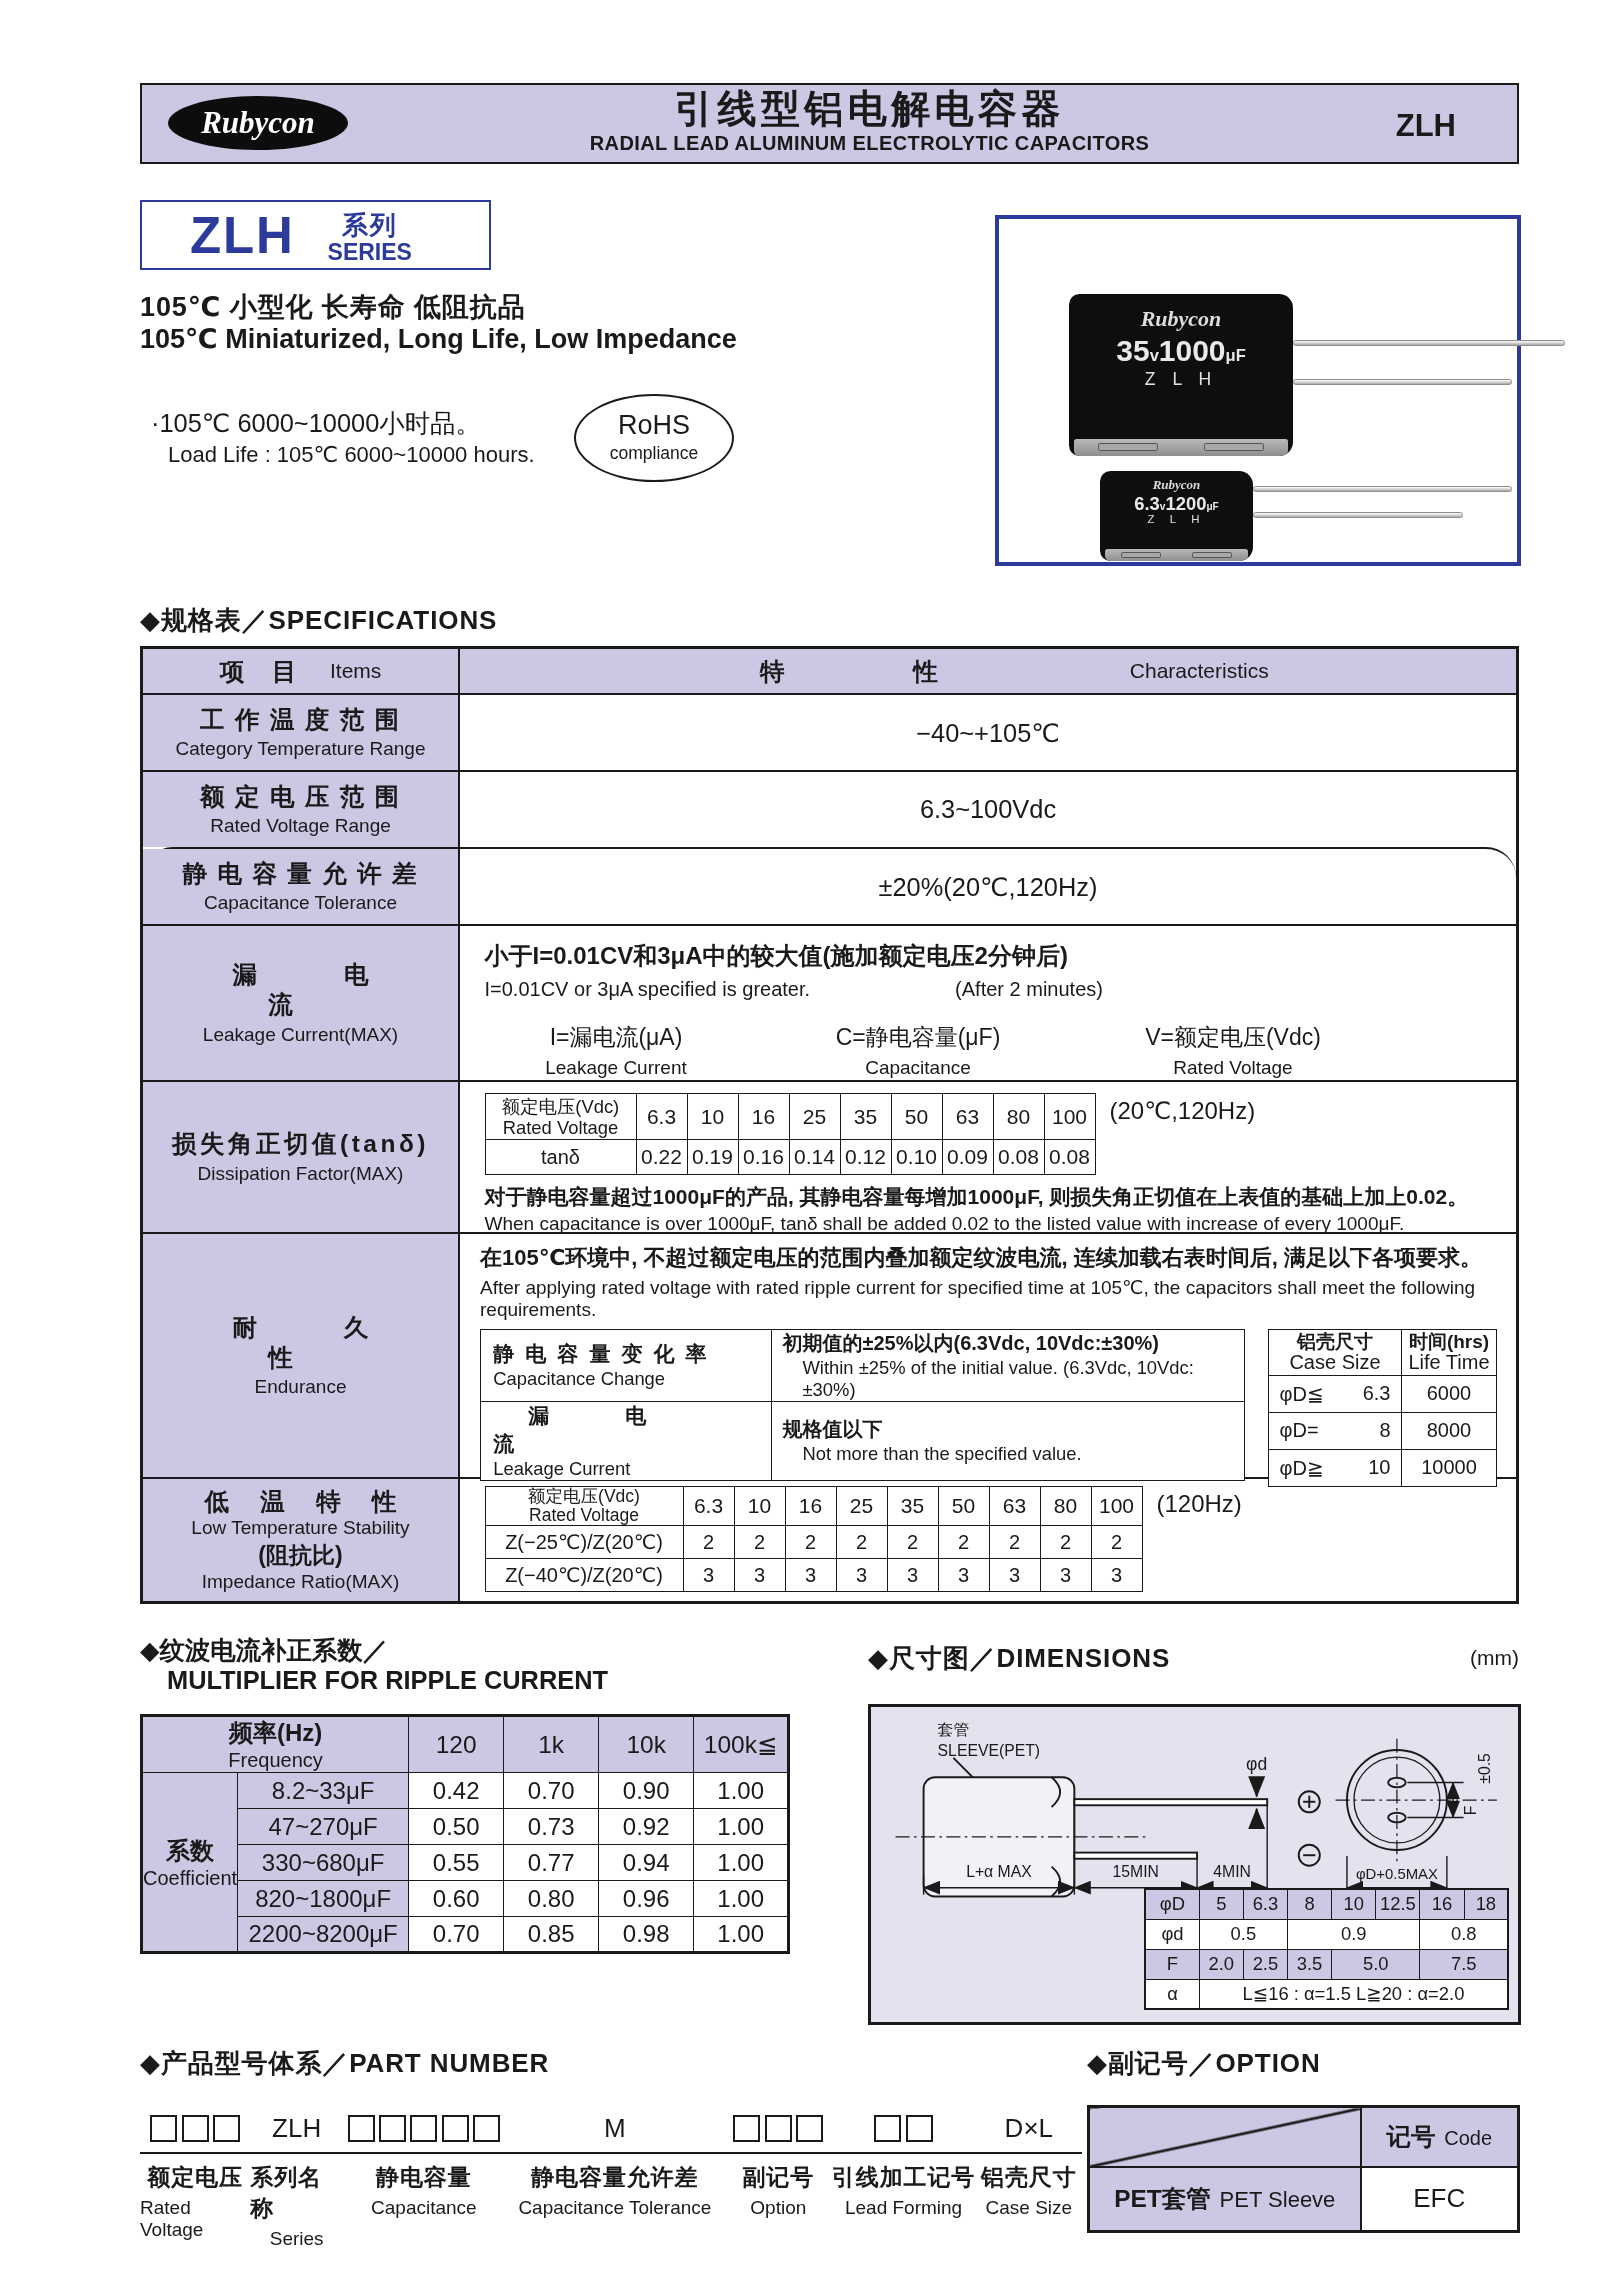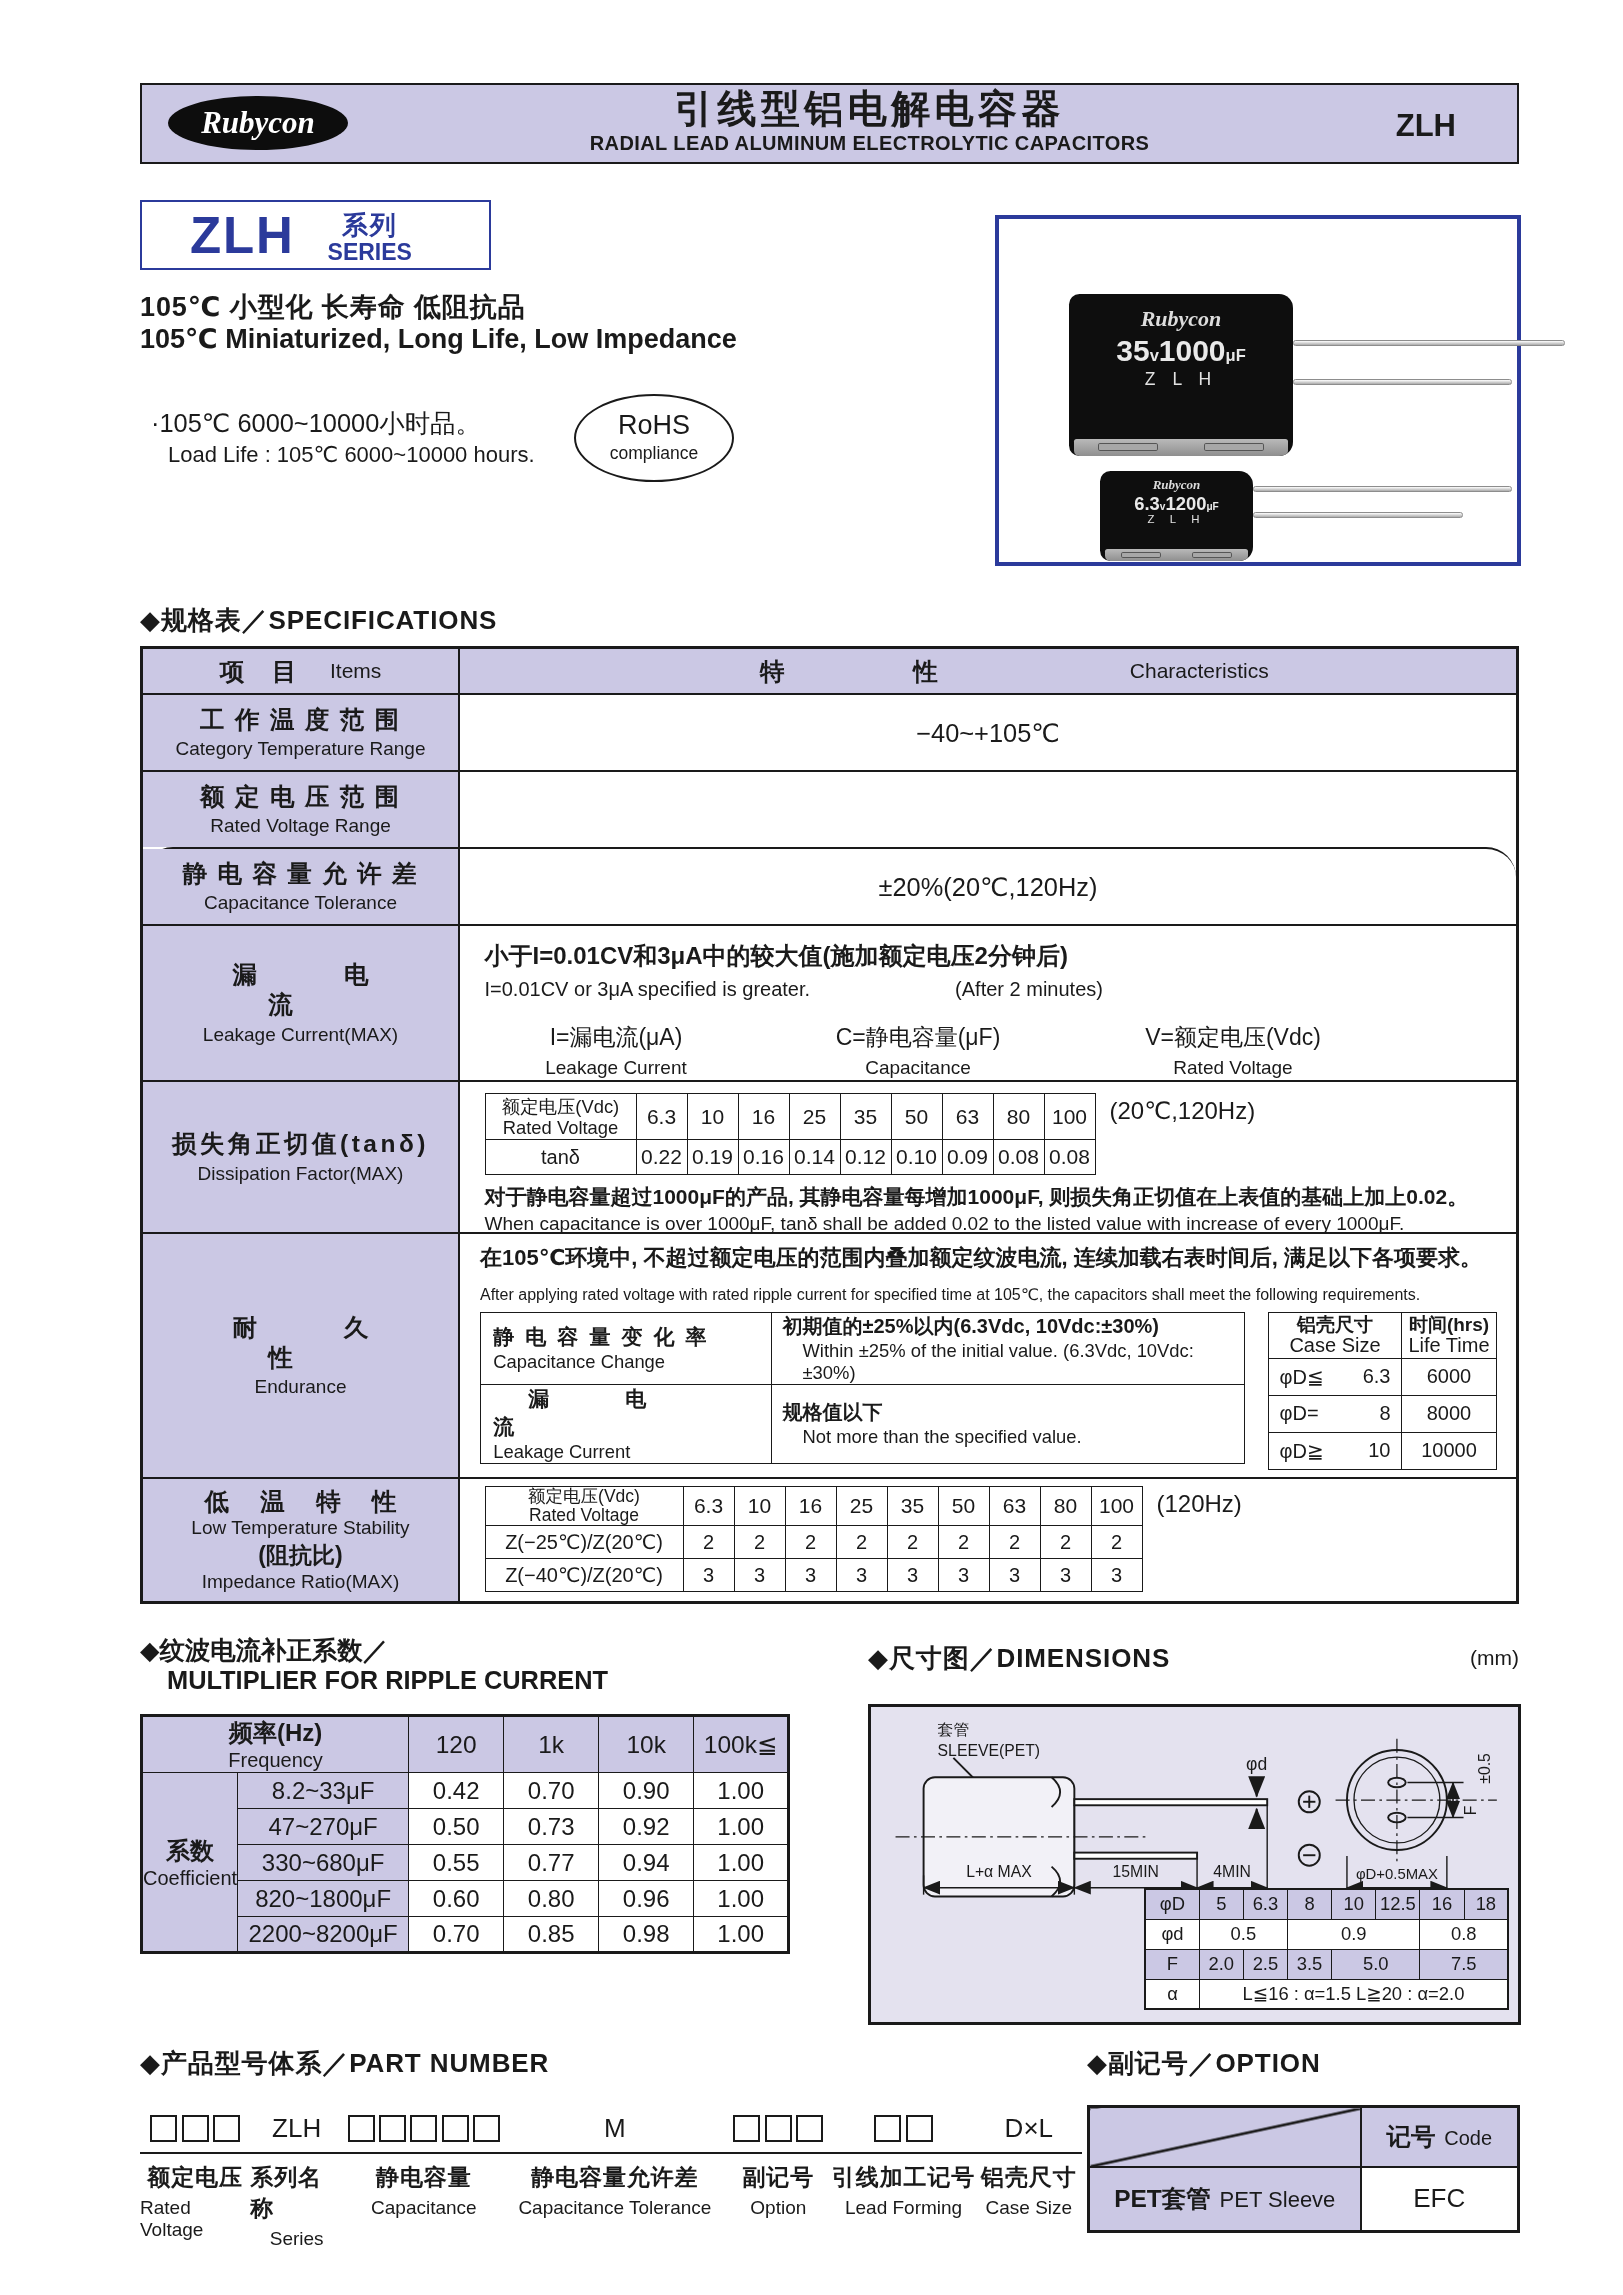--- a/index.html
+++ b/index.html
@@ -101,21 +101,21 @@
   .cond { font-size:24px; margin-left:14px; margin-top:3.5px; }
   .mini .corner { width:151px; font-size:18.4px; line-height:21px; }
   .mini .vcol { width:51px; font-size:21px; }
   .mini .hrow td { height:46px; }
   .mini .drow td { height:35px; }
   .diss-note-cn { font-size:21px; font-weight:bold; margin-top:8px; }
   .diss-note-en { font-size:19px; margin-top:1.8px; }
 
   .endu-pad { padding:8.8px 0 0 20px; }
   .endu-cn { font-size:22px; font-weight:bold; }
-  .endu-en { font-size:16px; margin-top:12px; }
+  .endu-en { font-size:19px; margin-top:3px; }
   .endu-tables { display:flex; margin-top:8px; align-items:flex-start; }
   .endu-left td { height:51px; }
   .endu-left .name { width:291px; text-align:left; padding-left:12.3px; }
   .endu-left .name .cn { font-size:21px; font-weight:bold; letter-spacing:2.6px; }
   .endu-left .name .en { font-size:18.4px; }
   .endu-left .spec { width:473px; text-align:left; padding-left:10.5px; }
   .endu-left .spec .cn { font-size:20px; font-weight:bold; }
   .endu-left .spec .en { font-size:18.4px;margin-left:20px; }
   .endu-right { margin-left:23px; }
   .endu-right .c1 { width:133px; }
@@ -266,20 +266,23 @@
       <div class="scontent">
           <div class="cell-val">−40~+105℃</div>
         </div>
     </div>
 
     <div class="srow r-volt">
       <div class="slabel">
         <span class="lbl-cn">额 定 电 压 范 围</span>
         <span class="lbl-en">Rated Voltage Range</span>
       </div>
+      <div class="scontent">
+          <div class="cell-val">6.3~100Vdc</div>
+        </div>
     </div>
 
     <div class="srow r-tol">
       <div class="slabel">
         <span class="lbl-cn">静 电 容 量 允 许 差</span>
         <span class="lbl-en">Capacitance Tolerance</span>
       </div>
       <div class="scontent">
           <div class="cell-val">±20%(20℃,120Hz)</div>
         </div>

